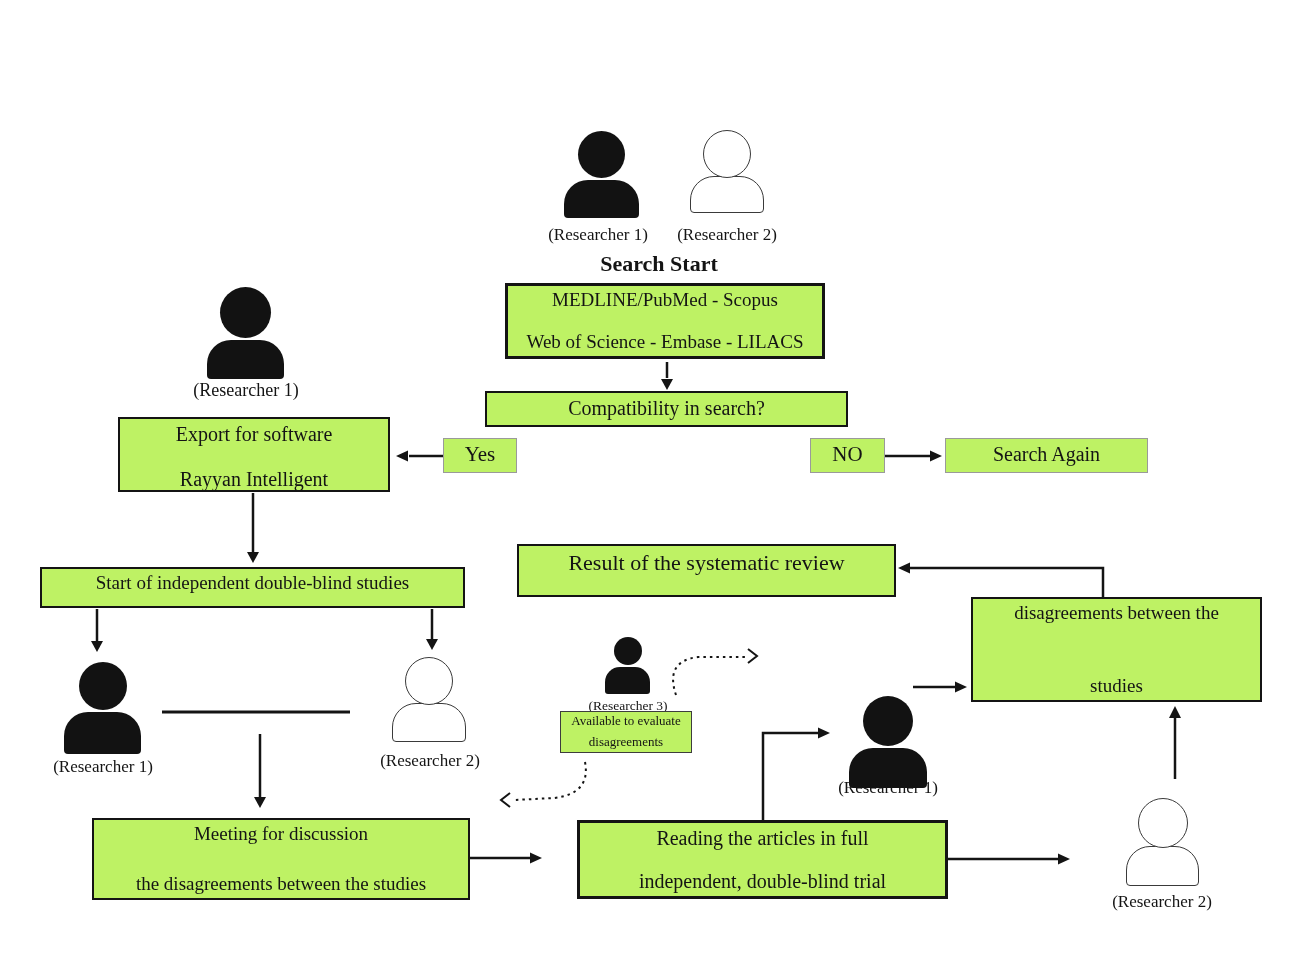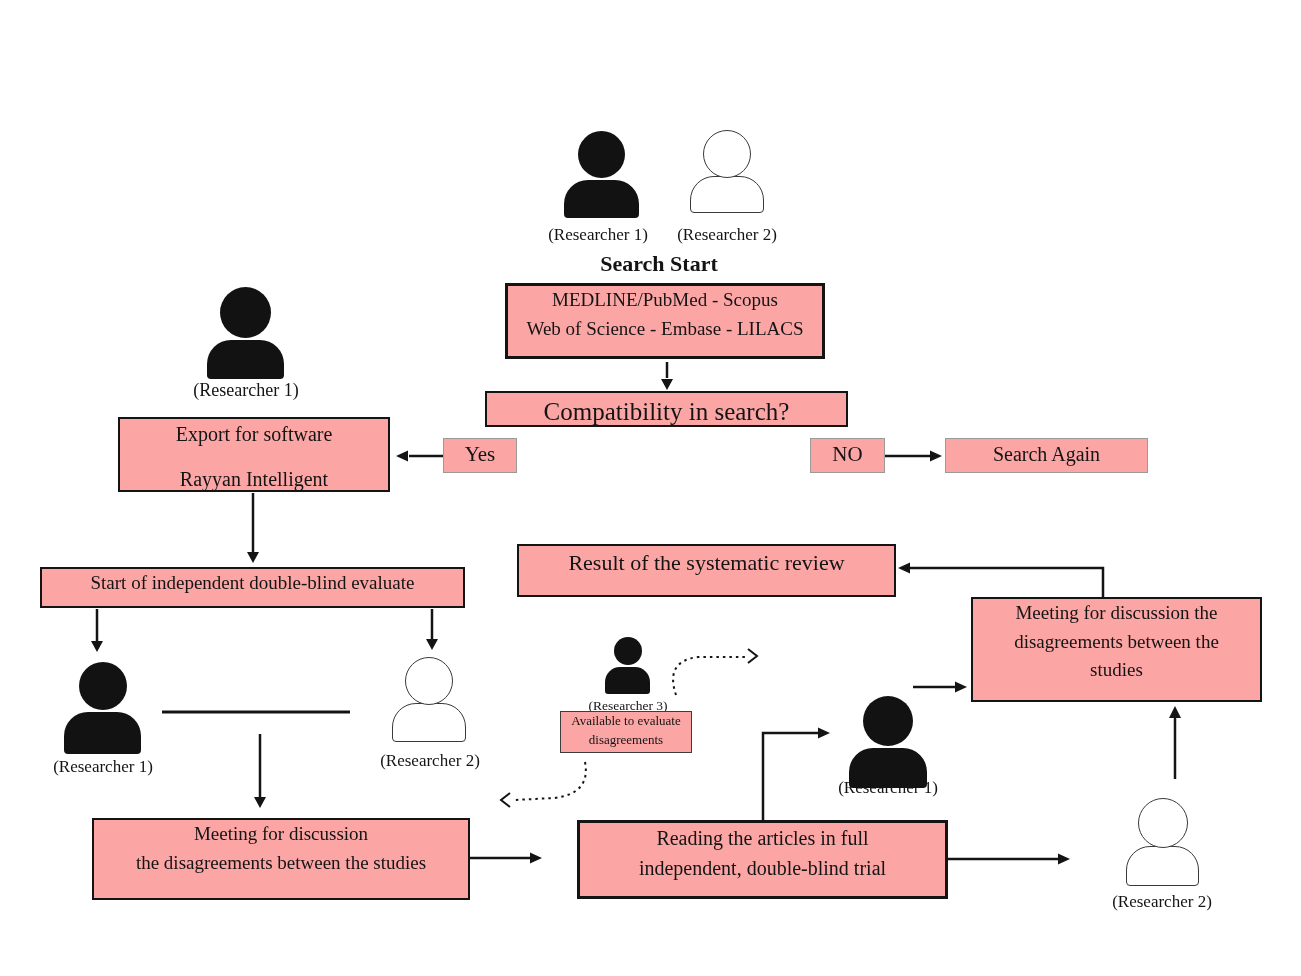--- a/index.html
+++ b/index.html
@@ -2,22 +2,22 @@
 <html><head>
 <meta charset="utf-8">
 <style>
   html,body{margin:0;padding:0;background:#ffffff;}
   .canvas{
     position:relative;width:1301px;height:976px;background:#ffffff;
     font-family:"Liberation Serif", serif;color:#141414;overflow:hidden;
   }
   .overlay{position:absolute;left:0;top:0;width:1301px;height:976px;}
   .box{
-    position:absolute;background:#fca5a5;border:2px solid #141414;
-    display:flex;flex-direction:column;justify-content:flex-start;align-items:center;
+    position:absolute;background:#bef264;border:2px solid #141414;
+    display:flex;flex-direction:column;justify-content:space-between;align-items:center;
     text-align:center;line-height:1.5;box-sizing:border-box;white-space:nowrap;
   }
   .box.thick{border-width:3px;}
   .box.light{border:1px solid #9a9a9a;}
   .box.thin{border:1.5px solid #3d3d3d;line-height:1.45;}
   .plabel{
     position:absolute;transform:translateX(-50%);white-space:nowrap;color:#141414;
   }
   .person{position:absolute;display:flex;flex-direction:column;align-items:center;}
   .person .head{border-radius:50%;box-sizing:border-box;}
@@ -83,21 +83,21 @@
   <div class="plabel" style="left:598px;top:225px;font-size:17px;">(Researcher 1)</div>
   <div class="plabel" style="left:727px;top:225px;font-size:17px;">(Researcher 2)</div>
 
   <div class="plabel" style="left:659px;top:251px;font-size:22px;font-weight:bold;">Search Start</div>
 
   <div class="box thick" style="left:505px;top:283px;width:320px;height:76px;font-size:19px;">
     <div>MEDLINE/PubMed - Scopus</div>
     <div>Web of Science - Embase - LILACS</div>
   </div>
 
-  <div class="box" style="left:485px;top:391px;width:363px;height:36px;font-size:25px;">
+  <div class="box" style="left:485px;top:391px;width:363px;height:36px;font-size:20px;">
     <div>Compatibility in search?</div>
   </div>
   <div class="box light" style="left:443px;top:438px;width:74px;height:35px;font-size:21px;">
     <div>Yes</div>
   </div>
   <div class="box light" style="left:810px;top:438px;width:75px;height:35px;font-size:21px;font-family:Liberation Serif, serif;">
     <div>NO</div>
   </div>
   <div class="box light" style="left:945px;top:438px;width:203px;height:35px;font-size:20px;">
     <div>Search Again</div>
@@ -108,21 +108,21 @@
     <div class="body" style="width:77px;height:39px;"></div>
   </div>
   <div class="plabel" style="left:246px;top:380px;font-size:18px;">(Researcher 1)</div>
 
   <div class="box" style="left:118px;top:417px;width:272px;height:75px;font-size:20px;gap:15px;">
     <div>Export for software</div>
     <div>Rayyan Intelligent</div>
   </div>
 
   <div class="box" style="left:40px;top:567px;width:425px;height:41px;font-size:19px;">
-    <div>Start of independent double-blind evaluate</div>
+    <div>Start of independent double-blind studies</div>
   </div>
 
   <div class="person filled" style="left:64px;top:662px;">
     <div class="head" style="width:48px;height:48px;"></div>
     <div class="body" style="width:77px;height:42px;"></div>
   </div>
   <div class="plabel" style="left:103px;top:757px;font-size:17px;">(Researcher 1)</div>
 
   <div class="person outline" style="left:392px;top:657px;">
     <div class="head" style="width:48px;height:48px;"></div>
@@ -138,21 +138,20 @@
   <div class="box thin" style="left:560px;top:711px;width:132px;height:42px;font-size:13px;">
     <div>Available to evaluate</div>
     <div>disagreements</div>
   </div>
 
   <div class="box" style="left:517px;top:544px;width:379px;height:53px;font-size:22px;">
     <div>Result of the systematic review</div>
   </div>
 
   <div class="box" style="left:971px;top:597px;width:291px;height:105px;font-size:19px;">
-    <div>Meeting for discussion the</div>
     <div>disagreements between the</div>
     <div>studies</div>
   </div>
 
   <div class="box" style="left:92px;top:818px;width:378px;height:82px;font-size:19px;">
     <div>Meeting for discussion</div>
     <div>the disagreements between the studies</div>
   </div>
 
   <div class="box thick" style="left:577px;top:820px;width:371px;height:79px;font-size:20px;">

